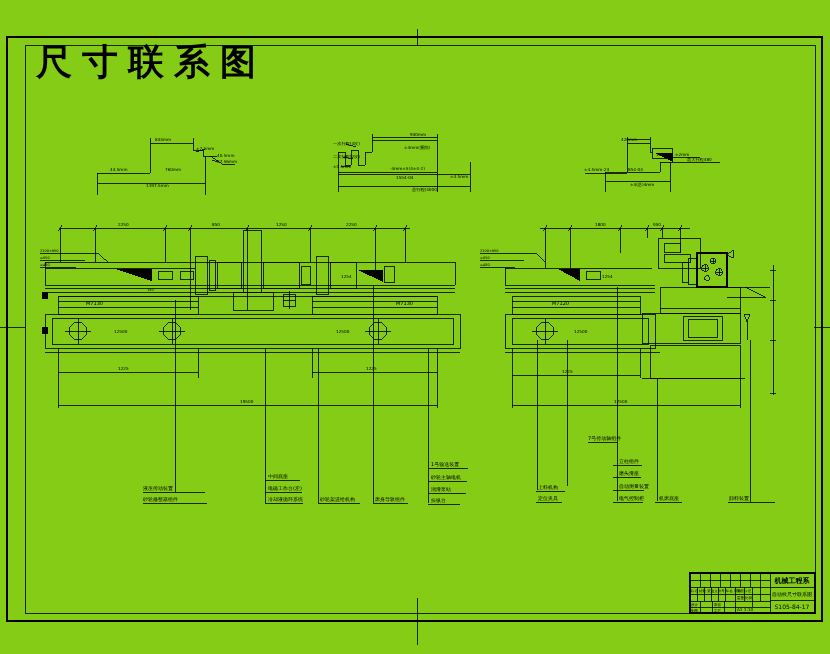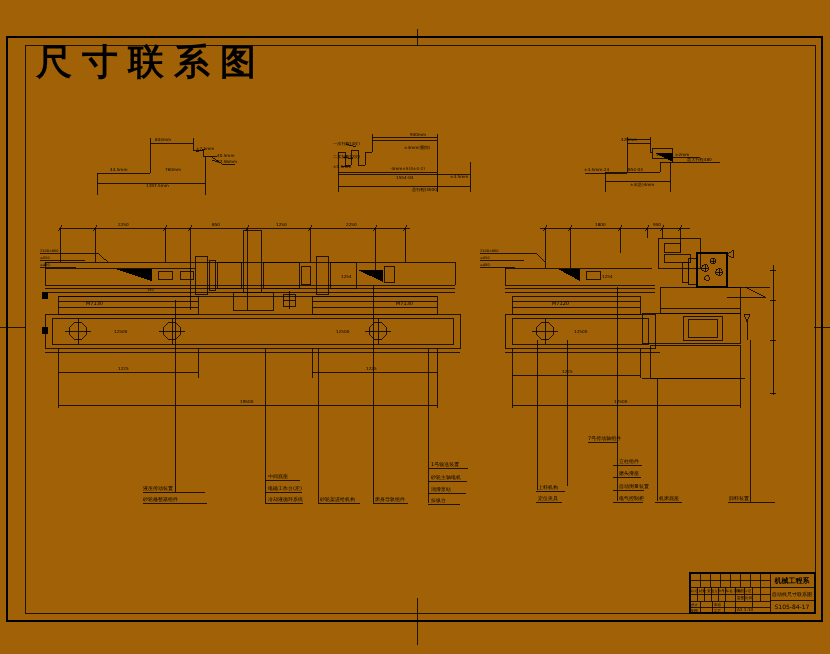--- a/index.html
+++ b/index.html
@@ -1,16 +1,16 @@
 <!DOCTYPE html>
 <html><head>
 <meta charset="utf-8">
 <style>
   html,body{margin:0;padding:0;background:#ffffff;}
-  .stage{position:relative;width:830px;height:654px;background:#a16207;overflow:hidden;}
+  .stage{position:relative;width:830px;height:654px;background:#84cc16;overflow:hidden;}
   svg{display:block;}
   svg text{font-family:"DejaVu Sans","Liberation Sans",sans-serif;fill:#000;}
   .ln{stroke:#000;stroke-width:0.8;fill:none;}
   .ln2{stroke:#000;stroke-width:1.4;fill:none;}
   .thick{stroke:#000;stroke-width:2.2;fill:none;}
   .solid{fill:#000;stroke:none;}
   .t3{font-size:3.5px;}
   .t4{font-size:4.2px;}
   .t5{font-size:5px;}
   .t6{font-size:6px;}

